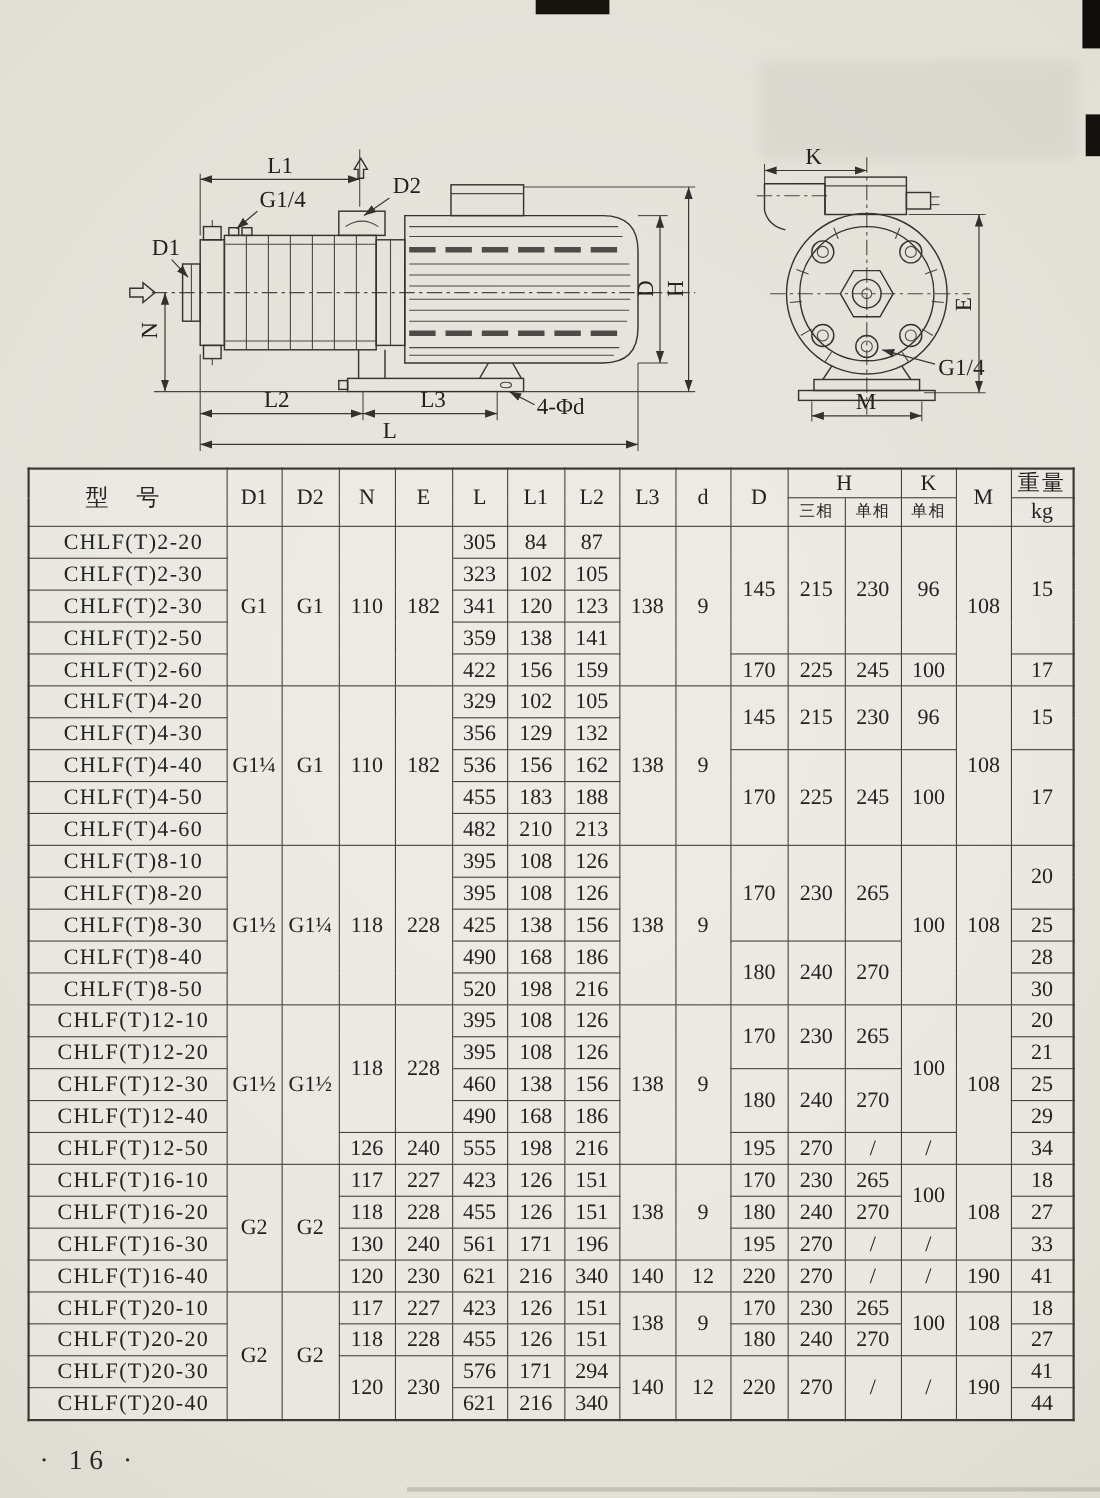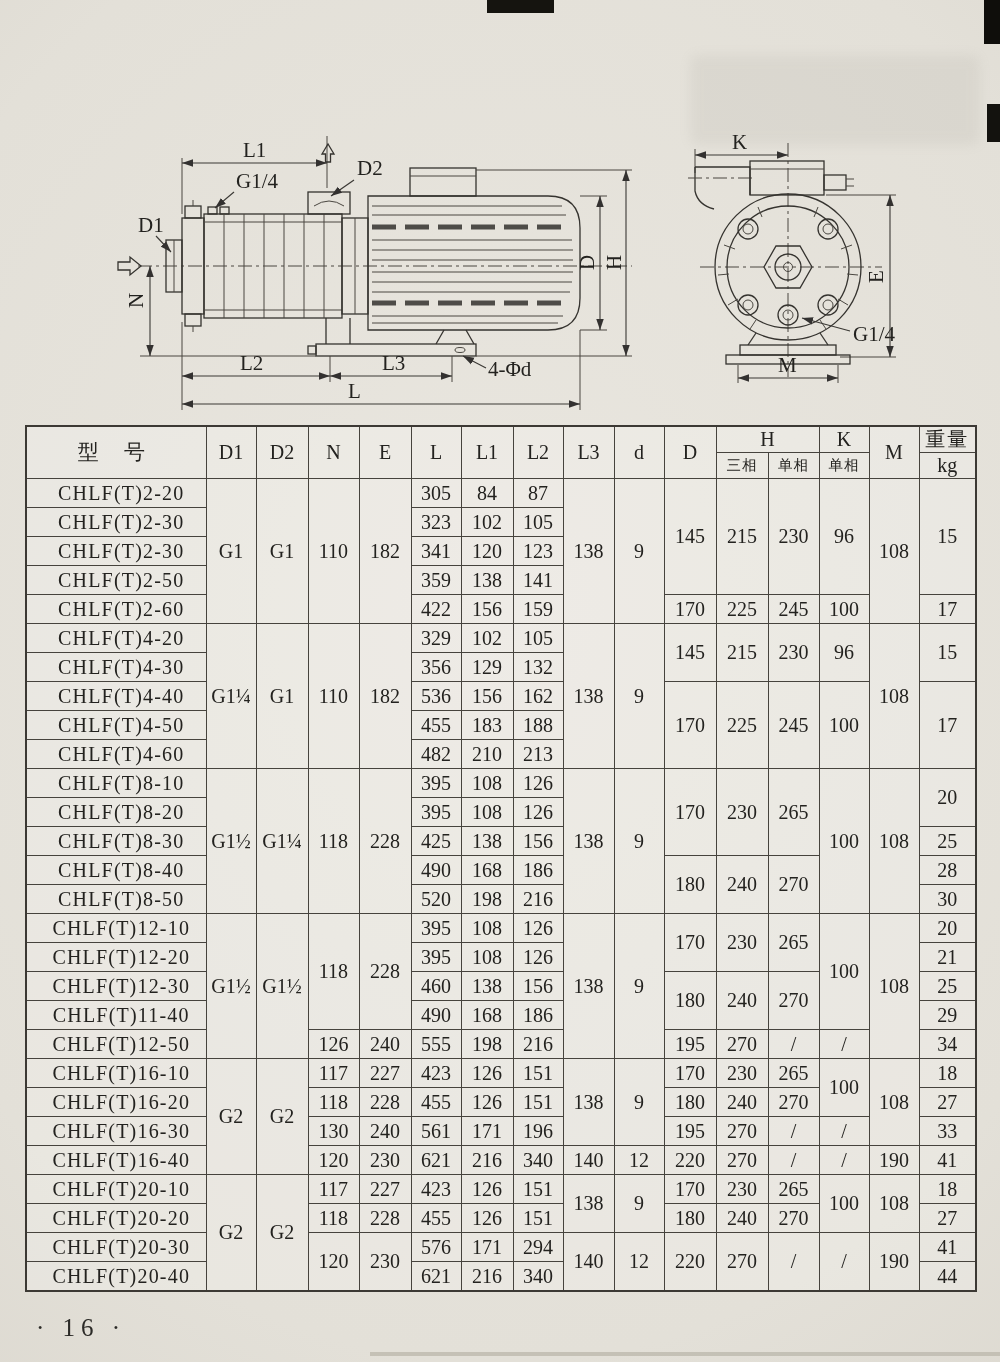--- a/index.html
+++ b/index.html
@@ -438,21 +438,21 @@
           <td class="mo">CHLF(T)12-30</td>
           <td>460</td>
           <td>138</td>
           <td>156</td>
           <td rowspan="2">180</td>
           <td rowspan="2">240</td>
           <td rowspan="2">270</td>
           <td>25</td>
         </tr>
     <tr>
-          <td class="mo">CHLF(T)11-40</td>
+          <td class="mo">CHLF(T)12-40</td>
           <td>490</td>
           <td>168</td>
           <td>186</td>
           <td>29</td>
         </tr>
     <tr>
           <td class="mo">CHLF(T)12-50</td>
           <td>126</td>
           <td>240</td>
           <td>555</td>

